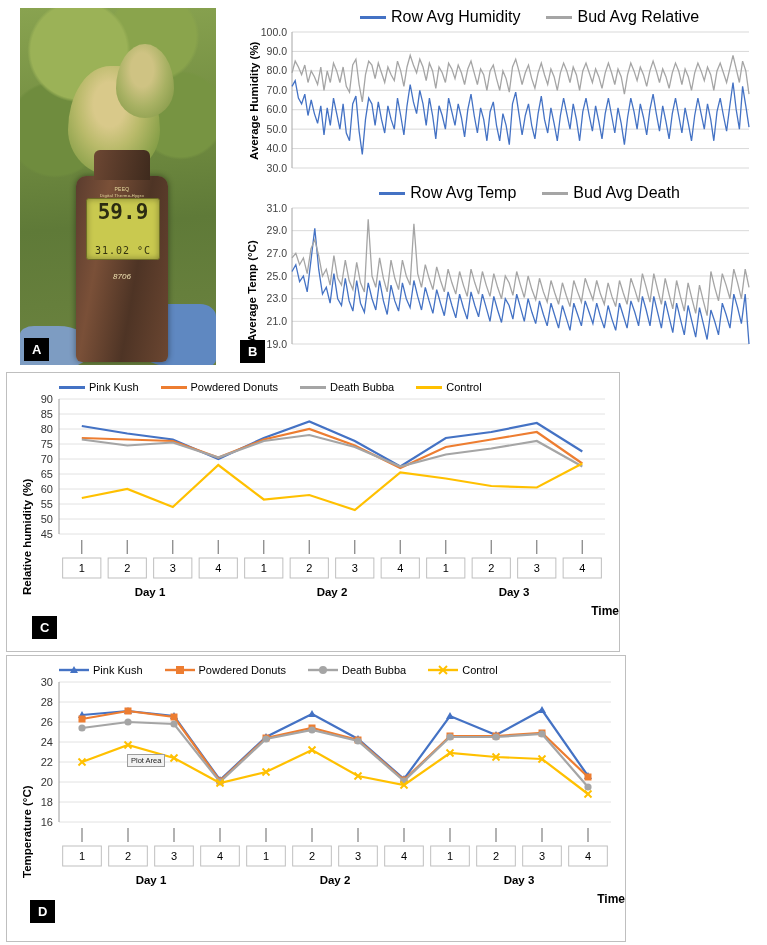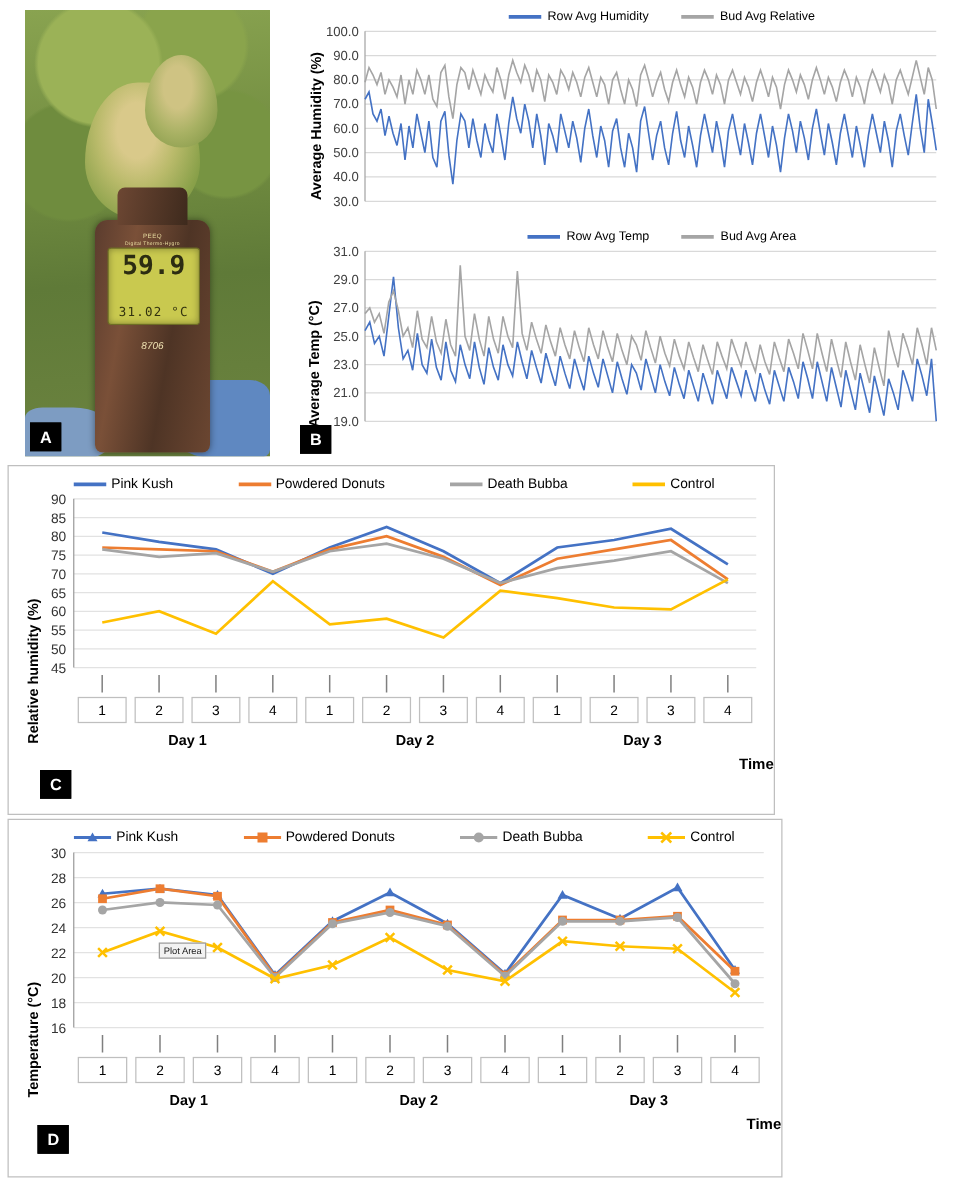--- a/index.html
+++ b/index.html
@@ -31,33 +31,33 @@
   .lcd .sub{font-family:"DejaVu Sans Mono",monospace;font-size:10px;color:#33330f;text-align:center;letter-spacing:1px;margin-top:20px;}
   .meter-model{position:absolute;left:0;right:0;top:96px;text-align:center;font-size:8px;color:#efe2b2;font-style:italic;}
   .glove{position:absolute;left:116px;top:296px;width:80px;height:62px;background:#5f88c8;border-radius:40% 20% 10% 40%;opacity:.95;}
   .glove2{position:absolute;left:0px;top:318px;width:70px;height:42px;background:#7f9ed0;border-radius:20% 45% 40% 10%;opacity:.9;}
   .probe{position:absolute;left:96px;top:150px;width:8px;height:26px;background:#d8d8d0;}
   .tag{position:absolute;background:#000;color:#fff;font-weight:bold;font-size:13px;
       padding:3px 7px;border:1px solid #000;}
   
   #panel-b{left:236px;top:4px;width:527px;height:364px;}
   .chartbox{position:relative;background:#fff;}
-  .legend{display:flex;justify-content:center;gap:26px;align-items:flex-end;font-size:10px;}
+  .legend{display:flex;justify-content:center;gap:26px;align-items:flex-end;font-size:16px;}
   .legend .item{display:flex;align-items:center;gap:5px;}
   .swatch{display:inline-block;width:26px;height:3px;}
   .ylab{position:absolute;transform:rotate(-90deg);transform-origin:0 0;font-size:11.5px;font-weight:bold;white-space:nowrap;}
   .xlab{text-align:right;font-size:12px;font-weight:bold;}
   svg{display:block;}
   
   #panel-c{left:6px;top:372px;width:612px;height:278px;border:1px solid #bfbfbf;background:#fff;}
   #panel-d{left:6px;top:655px;width:618px;height:285px;border:1px solid #bfbfbf;background:#fff;}
   .tag-c{left:32px;top:616px;}
   .tag-d{left:30px;top:900px;}
   .plotarea-tip{position:absolute;font-size:7.5px;background:#f2f2f2;border:1px solid #9d9d9d;padding:1px 3px;color:#222;margin-left:28px;}
-  .legend2{display:flex;gap:52px;align-items:center;font-size:11px;justify-content:flex-start;padding-left:52px;}
+  .legend2{display:flex;gap:22px;align-items:center;font-size:11px;justify-content:flex-start;padding-left:52px;}
   .legend2 .item{display:flex;align-items:center;gap:4px;}
 </style>
 </head>
 <body>
 
 <div class="panel" id="panel-a">
   <div class="photo">
     <div class="leaf-bg"></div>
     <div class="bud"></div>
     <div class="bud2"></div>
@@ -118,21 +118,21 @@
   </div>
 
   <div class="chartbox" style="height:182px">
     <div class="legend" style="padding-top:2px;padding-left:60px">
       <div class="item">
         <span class="swatch" style="background:#4472C4"></span>
         <span>Row Avg Temp</span>
       </div>
       <div class="item">
         <span class="swatch" style="background:#A5A5A5"></span>
-        <span>Bud Avg Area</span>
+        <span>Bud Avg Death</span>
       </div>
     </div>
     <div class="ylab" style="left:10px;top:160px">Average Temp (°C)</div>
     <svg id="svg-temp" width="527" height="156">
         <line x1="56" y1="142" x2="513" y2="142" stroke="#d9d9d9" stroke-width="1"></line>
         <text x="51" y="145.5" text-anchor="end" font-size="10.5" fill="#404040" font-family="Liberation Sans, sans-serif">19.0</text>
         <line x1="56" y1="119.33333333333334" x2="513" y2="119.33333333333334" stroke="#d9d9d9" stroke-width="1"></line>
         <text x="51" y="122.83333333333334" text-anchor="end" font-size="10.5" fill="#404040" font-family="Liberation Sans, sans-serif">21.0</text>
         <line x1="56" y1="96.66666666666667" x2="513" y2="96.66666666666667" stroke="#d9d9d9" stroke-width="1"></line>
         <text x="51" y="100.16666666666667" text-anchor="end" font-size="10.5" fill="#404040" font-family="Liberation Sans, sans-serif">23.0</text>

